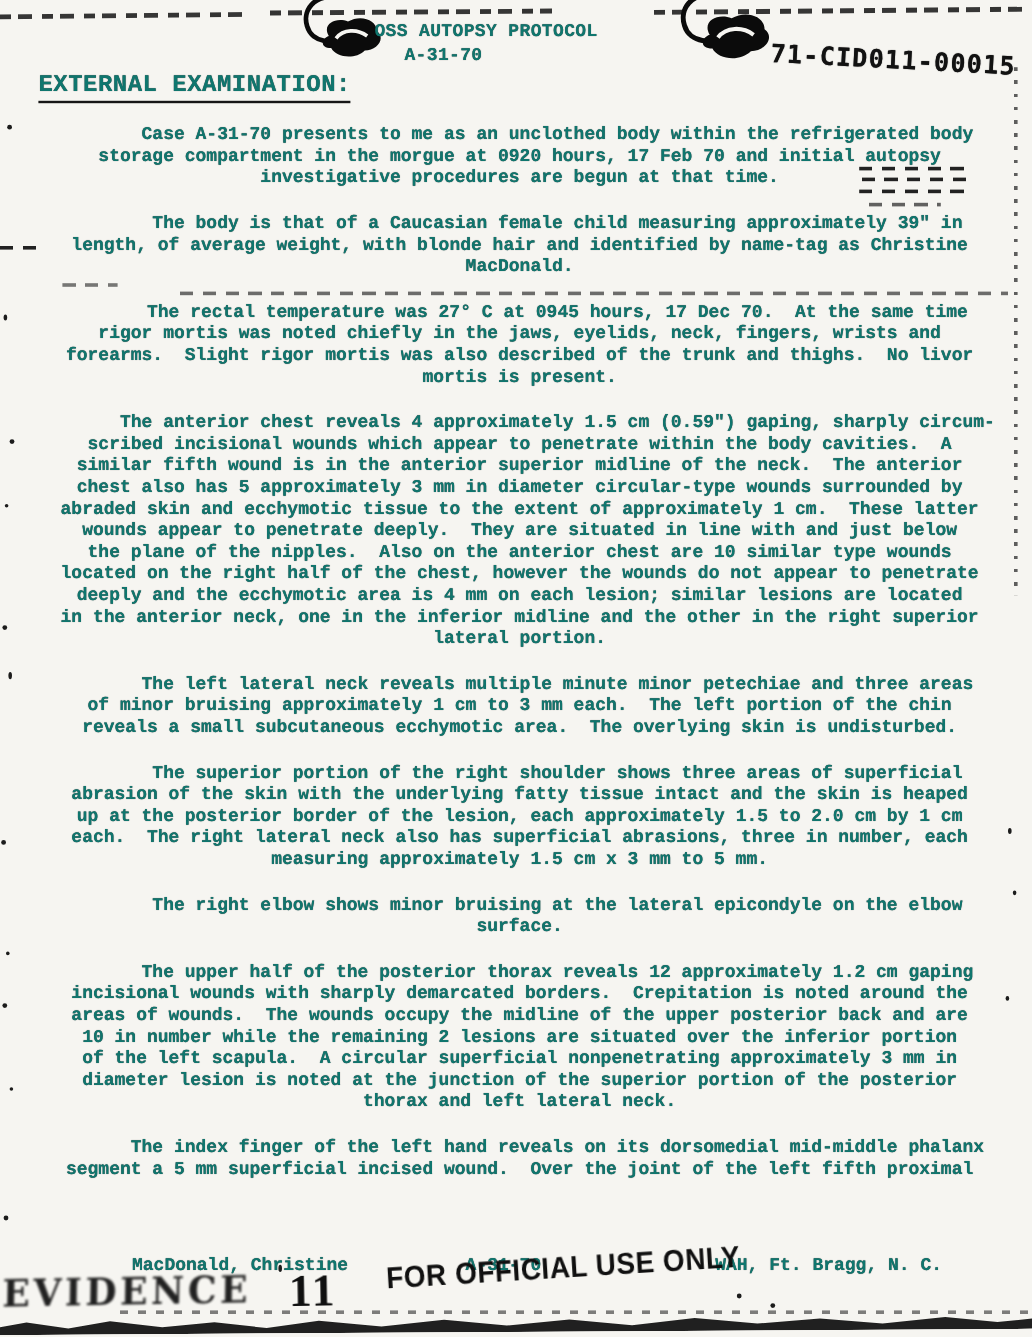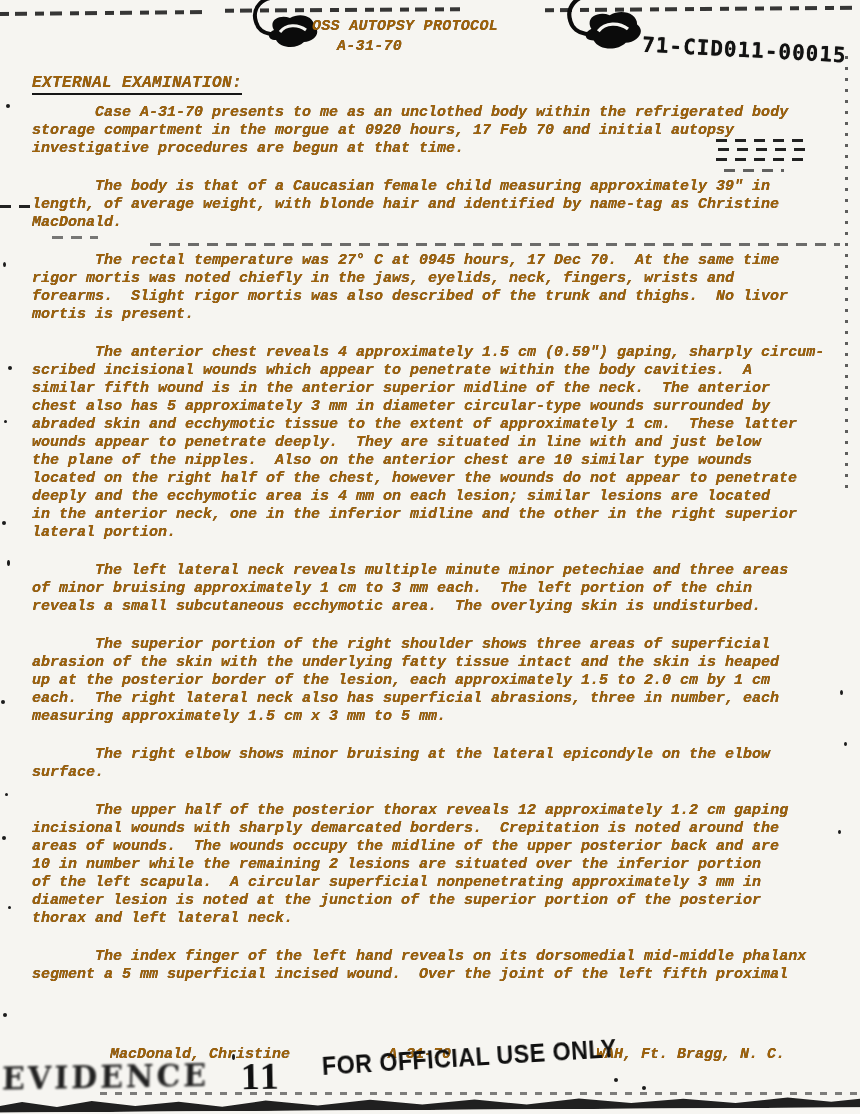--- a/index.html
+++ b/index.html
@@ -9,43 +9,42 @@
     height: 1114px;
     background: #f6f5f1;
     overflow: hidden;
     font-family: "Liberation Mono", monospace;
     color: #141414;
   }
   
   .tw {
     font-family: "Liberation Mono", monospace;
     font-weight: 700;
-    color: #a16207;
+    color: #0f766e;
     text-shadow: 0 0 0.6px rgba(20,20,20,0.85);
-    font-style: italic;
   }
   .title-1 { position: absolute; left: 312px; top: 18px; font-size: 15px; letter-spacing: 0.3px; }
   .title-2 { position: absolute; left: 337px; top: 38px; font-size: 15px; letter-spacing: 0.3px; }
   .file-no {
     position: absolute; left: 642px; top: 38px;
     font-family: "DejaVu Sans Mono", monospace;
     font-weight: 700; font-size: 21px; letter-spacing: 1px;
     transform: rotate(3deg);
     color: #121212;
     text-shadow: 0 0 0.7px rgba(10,10,10,0.9);
   }
   .heading {
-    position: absolute; left: 32px; top: 74px;
-    font-size: 16px; letter-spacing: 0.4px;
+    position: absolute; left: 32px; top: 60px;
+    font-size: 20px; letter-spacing: 0.4px;
     border-bottom: 2.5px solid #161616;
     padding-bottom: 1px;
   }
   .report-body {
     position: absolute; left: 32px; top: 104px; width: 802px;
-    font-size: 15px; line-height: 18px;
+    font-size: 15px; line-height: 18px; text-align: center;
   }
   .report-body p {
     margin: 0 0 20px 0;
     white-space: pre-wrap;
   }
   .f-name { position: absolute; left: 110px; top: 1046px; font-size: 15px; }
   .f-case { position: absolute; left: 388px; top: 1046px; font-size: 15px; }
   .f-loc  { position: absolute; left: 596px; top: 1046px; font-size: 15px; }
 
   

